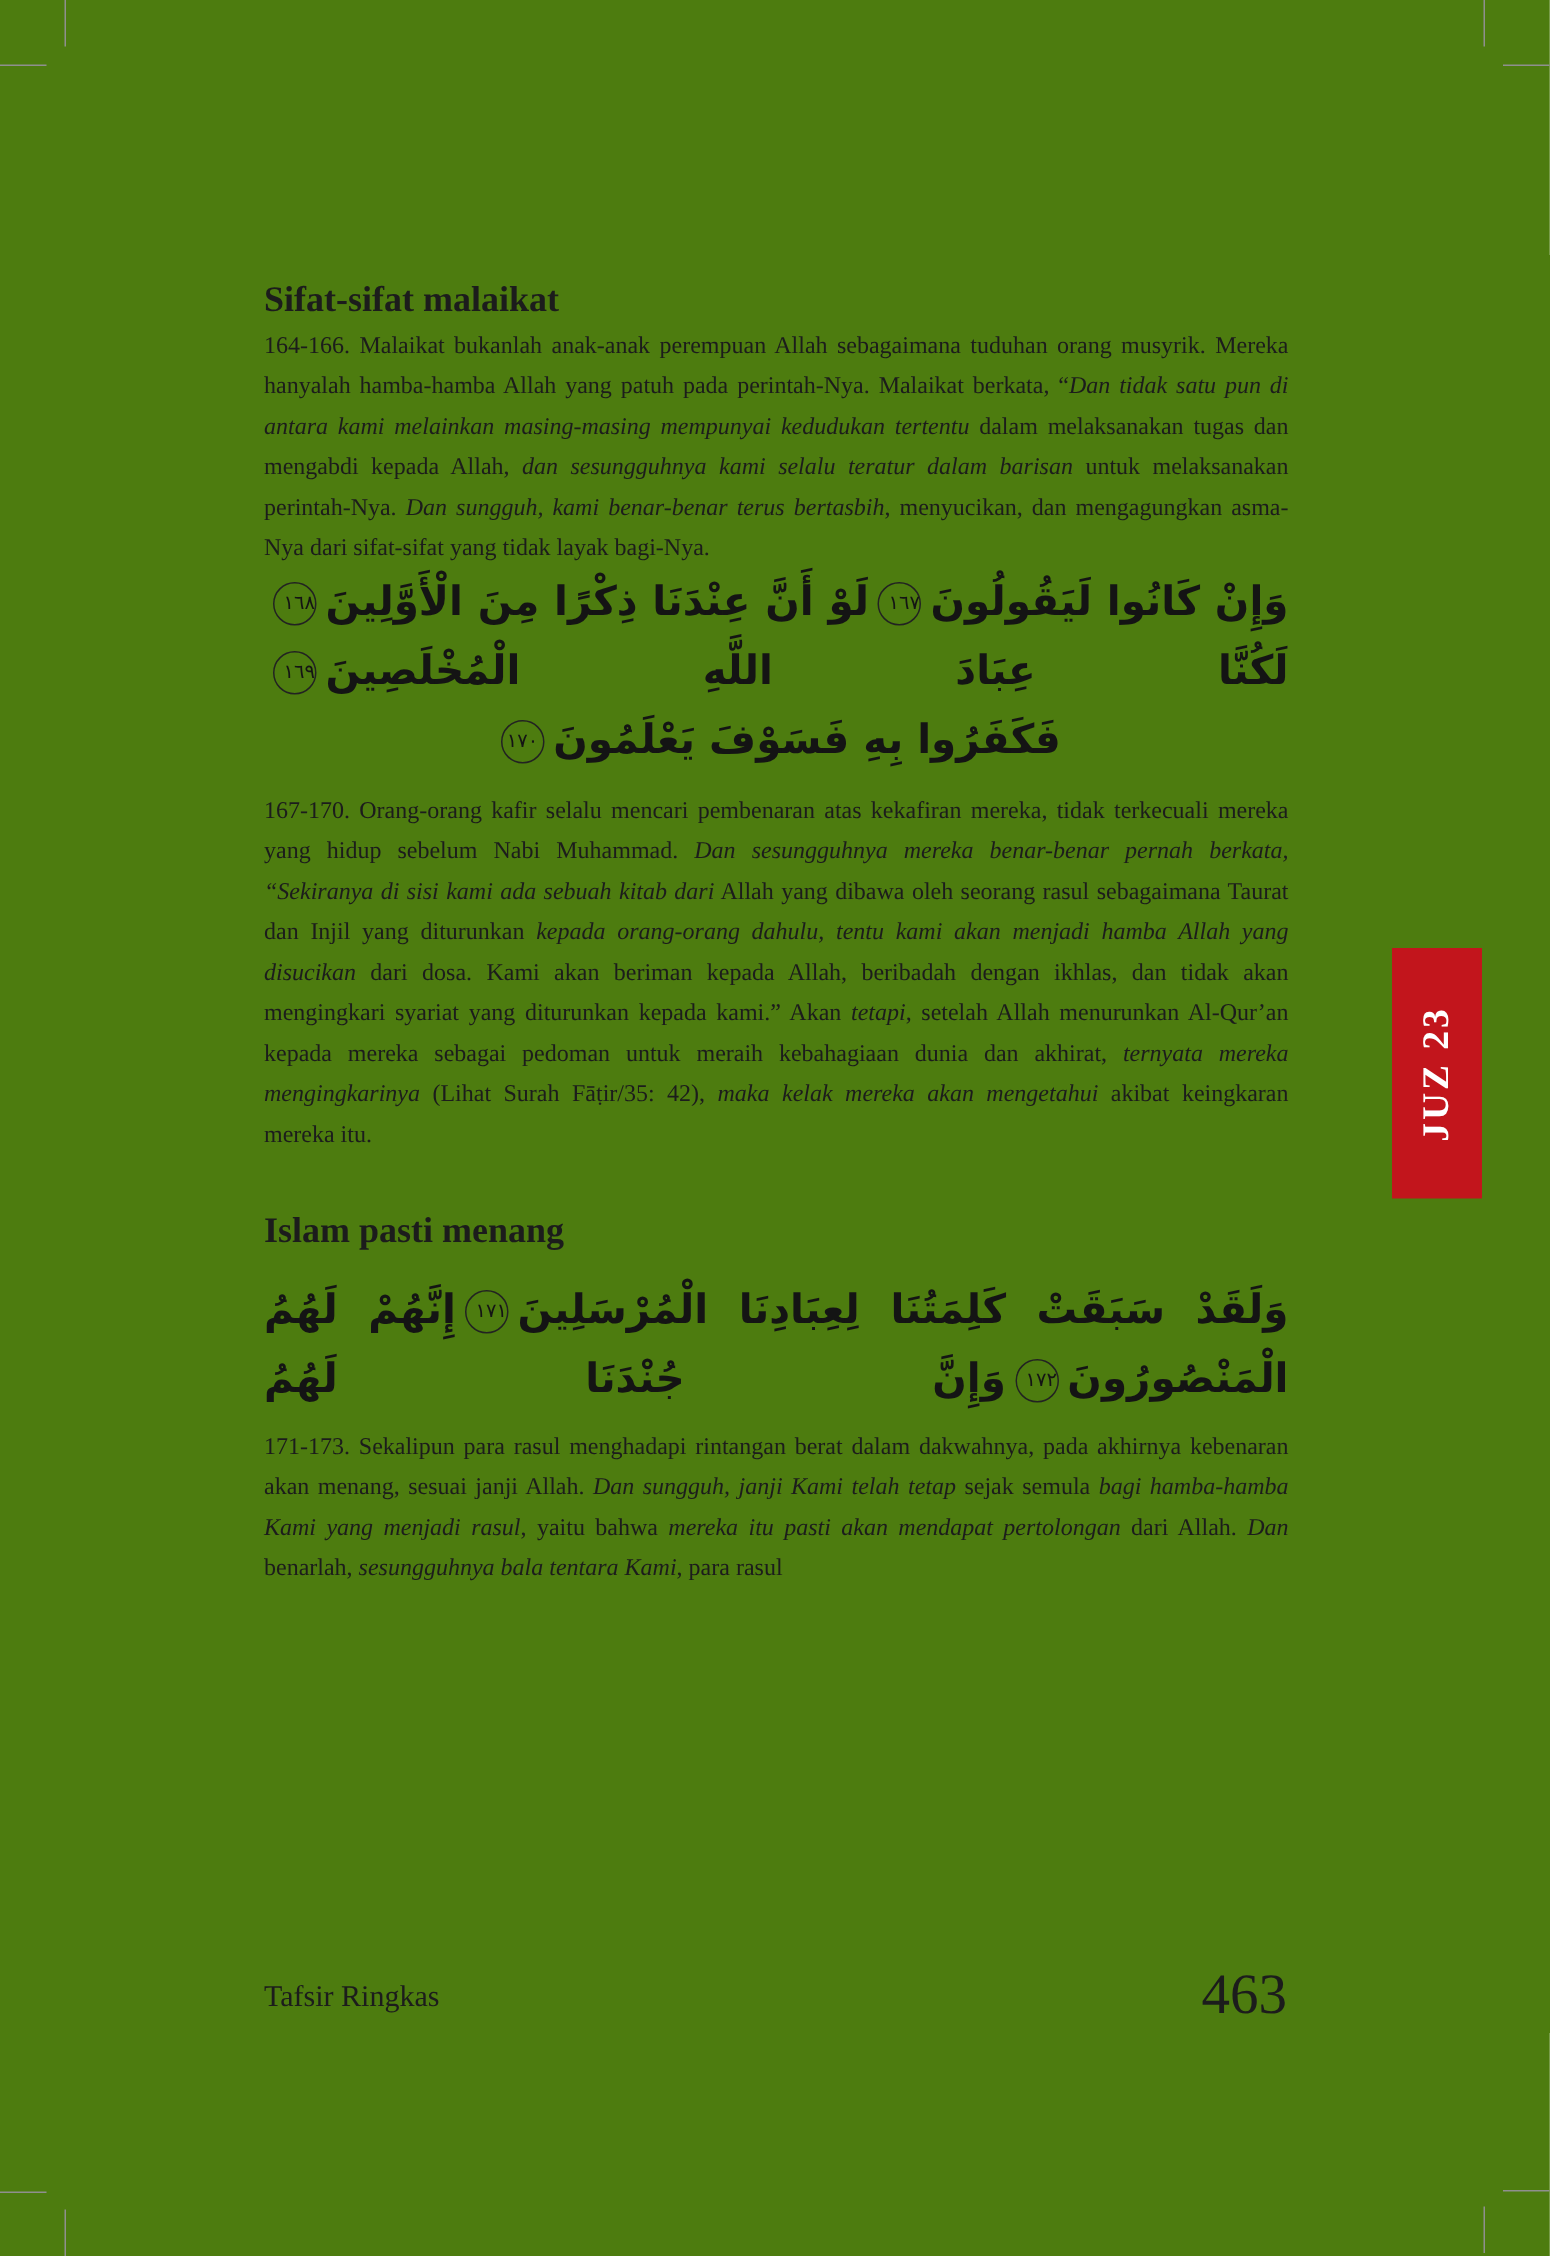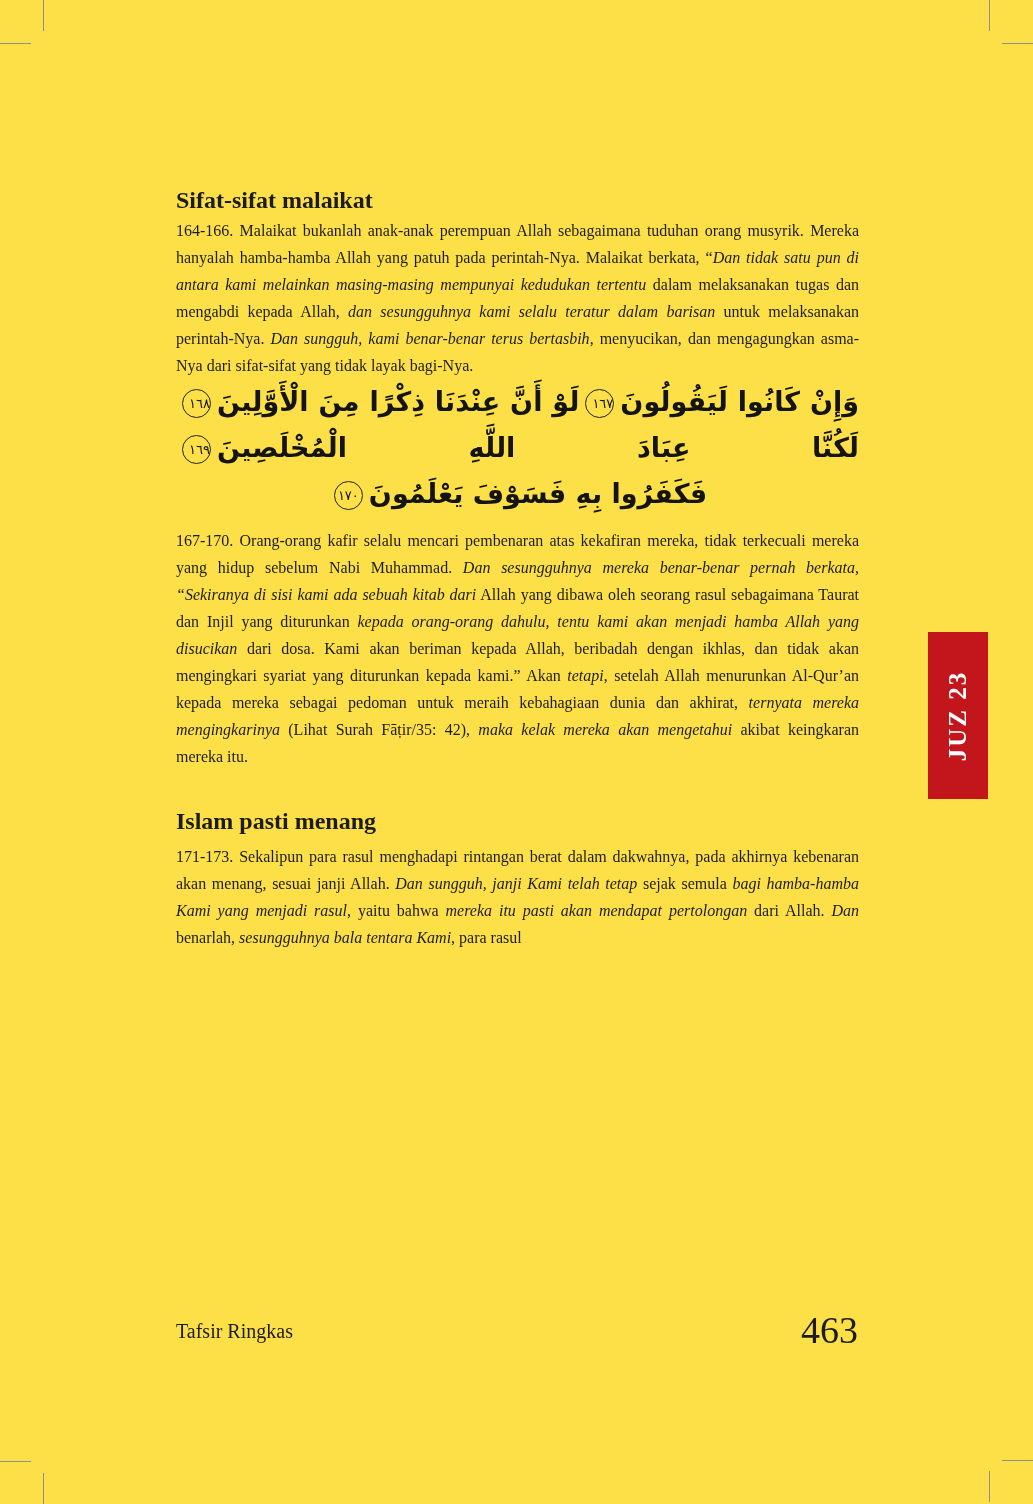--- a/index.html
+++ b/index.html
@@ -1,21 +1,21 @@
 <!DOCTYPE html>
 <html><head>
 <meta charset="utf-8">
 <style>
   html,body{margin:0;padding:0;}
   body{
     width:1033px;height:1504px;position:relative;overflow:hidden;
     background:#ffffff;color:#1c1c1c;
     font-family:"Liberation Serif","DejaVu Serif",serif;
   }
-  .page{position:absolute;inset:0;background:#fde047;}
+  .page{position:absolute;inset:0;background:#4d7c0f;}
   
   .crop{position:absolute;background:#8f8f8f;}
   .crop.v{width:1px;height:31px;}
   .crop.h{height:1px;width:31px;}
   .tl-v{left:43px;top:0;}
   .tl-h{left:0;top:43px;}
   .tr-v{left:989px;top:0;}
   .tr-h{left:1002px;top:43px;}
   .bl-h{left:0;top:1461px;}
   .bl-v{left:43px;top:1473px;}
@@ -82,20 +82,21 @@
 
     <p class="body p1"><span>164-166. Malaikat bukanlah anak-anak perempuan Allah sebagaimana tuduhan orang musyrik. Mereka hanyalah hamba-hamba Allah yang patuh pada perintah-Nya. Malaikat berkata, “</span><span class="it">Dan tidak satu pun di antara kami melainkan masing-masing mempunyai kedudukan tertentu</span><span> dalam melaksanakan tugas dan mengabdi kepada Allah, </span><span class="it">dan sesungguhnya kami selalu teratur dalam barisan</span><span> untuk melaksanakan perintah-Nya. </span><span class="it">Dan sungguh, kami benar-benar terus bertasbih</span><span>, menyucikan, dan mengagungkan asma-Nya dari sifat-sifat yang tidak layak bagi-Nya.</span></p>
 
     <div class="arabic a-block-2 stretch"><span>وَإِنْ كَانُوا لَيَقُولُونَ</span><span class="ayah">١٦٧</span><span>لَوْ أَنَّ عِنْدَنَا ذِكْرًا مِنَ الْأَوَّلِينَ</span><span class="ayah">١٦٨</span><span>لَكُنَّا عِبَادَ اللَّهِ الْمُخْلَصِينَ</span><span class="ayah">١٦٩</span></div>
     <div class="arabic center"><span>فَكَفَرُوا بِهِ فَسَوْفَ يَعْلَمُونَ</span><span class="ayah">١٧٠</span></div>
 
     <p class="body p2"><span>167-170. Orang-orang kafir selalu mencari pembenaran atas kekafiran mereka, tidak terkecuali mereka yang hidup sebelum Nabi Muhammad. </span><span class="it">Dan sesungguhnya mereka benar-benar pernah berkata, “Sekiranya di sisi kami ada sebuah kitab dari</span><span> Allah yang dibawa oleh seorang rasul sebagaimana Taurat dan Injil yang diturunkan </span><span class="it">kepada orang-orang dahulu, tentu kami akan menjadi hamba Allah yang disucikan</span><span> dari dosa. Kami akan beriman kepada Allah, beribadah dengan ikhlas, dan tidak akan mengingkari syariat yang diturunkan kepada kami.” Akan </span><span class="it">tetapi</span><span>, setelah Allah menurunkan Al-Qur’an kepada mereka sebagai pedoman untuk meraih kebahagiaan dunia dan akhirat, </span><span class="it">ternyata mereka mengingkarinya</span><span> (Lihat Surah Fāṭir/35: 42), </span><span class="it">maka kelak mereka akan mengetahui</span><span> akibat keingkaran mereka itu.</span></p>
 
     <h2 class="heading h-second">Islam pasti menang</h2>
 
+    <div class="arabic a-block-3 stretch"><span>وَلَقَدْ سَبَقَتْ كَلِمَتُنَا لِعِبَادِنَا الْمُرْسَلِينَ</span><span class="ayah">١٧١</span><span>إِنَّهُمْ لَهُمُ الْمَنْصُورُونَ</span><span class="ayah">١٧٢</span><span>وَإِنَّ جُنْدَنَا لَهُمُ</span></div>
 
     <p class="body p3"><span>171-173. Sekalipun para rasul menghadapi rintangan berat dalam dakwahnya, pada akhirnya kebenaran akan menang, sesuai janji Allah. </span><span class="it">Dan sungguh, janji Kami telah tetap</span><span> sejak semula </span><span class="it">bagi hamba-hamba Kami yang menjadi rasul</span><span>, yaitu bahwa </span><span class="it">mereka itu pasti akan mendapat pertolongan</span><span> dari Allah. </span><span class="it">Dan</span><span> benarlah, </span><span class="it">sesungguhnya bala tentara Kami</span><span>, para rasul</span></p>
   </div>
 
   <div class="footer-left">Tafsir Ringkas</div>
   <div class="footer-right">463</div>
 
   <div class="juz-tab" style="background: rgb(194, 21, 28);">
     <span class="juz-label" style="color: rgb(255, 255, 255);">JUZ 23</span>
   </div>

